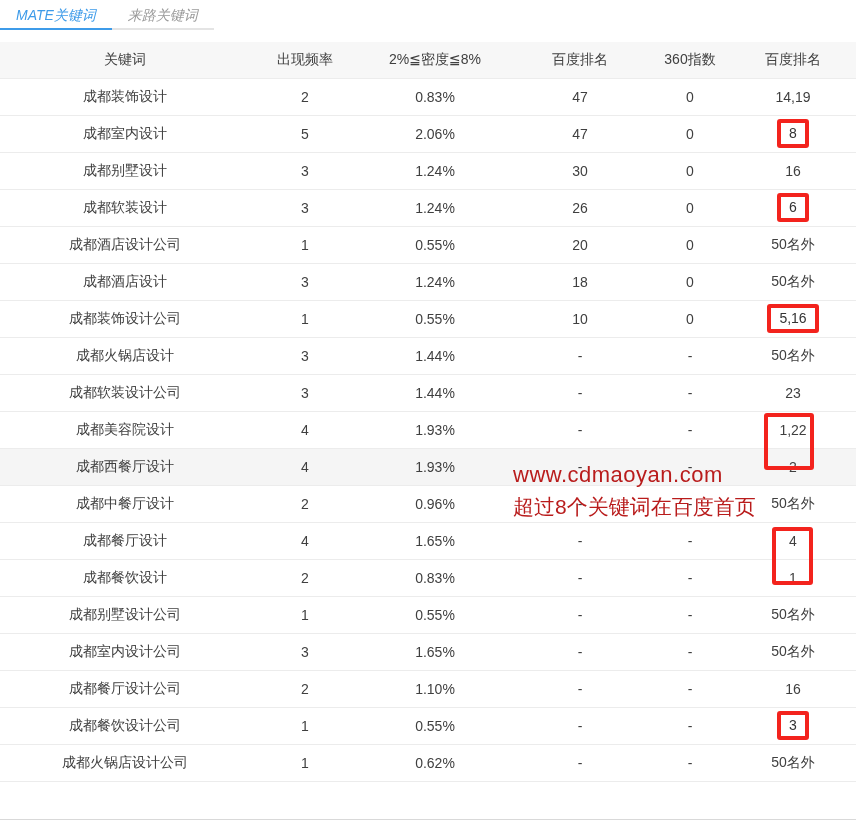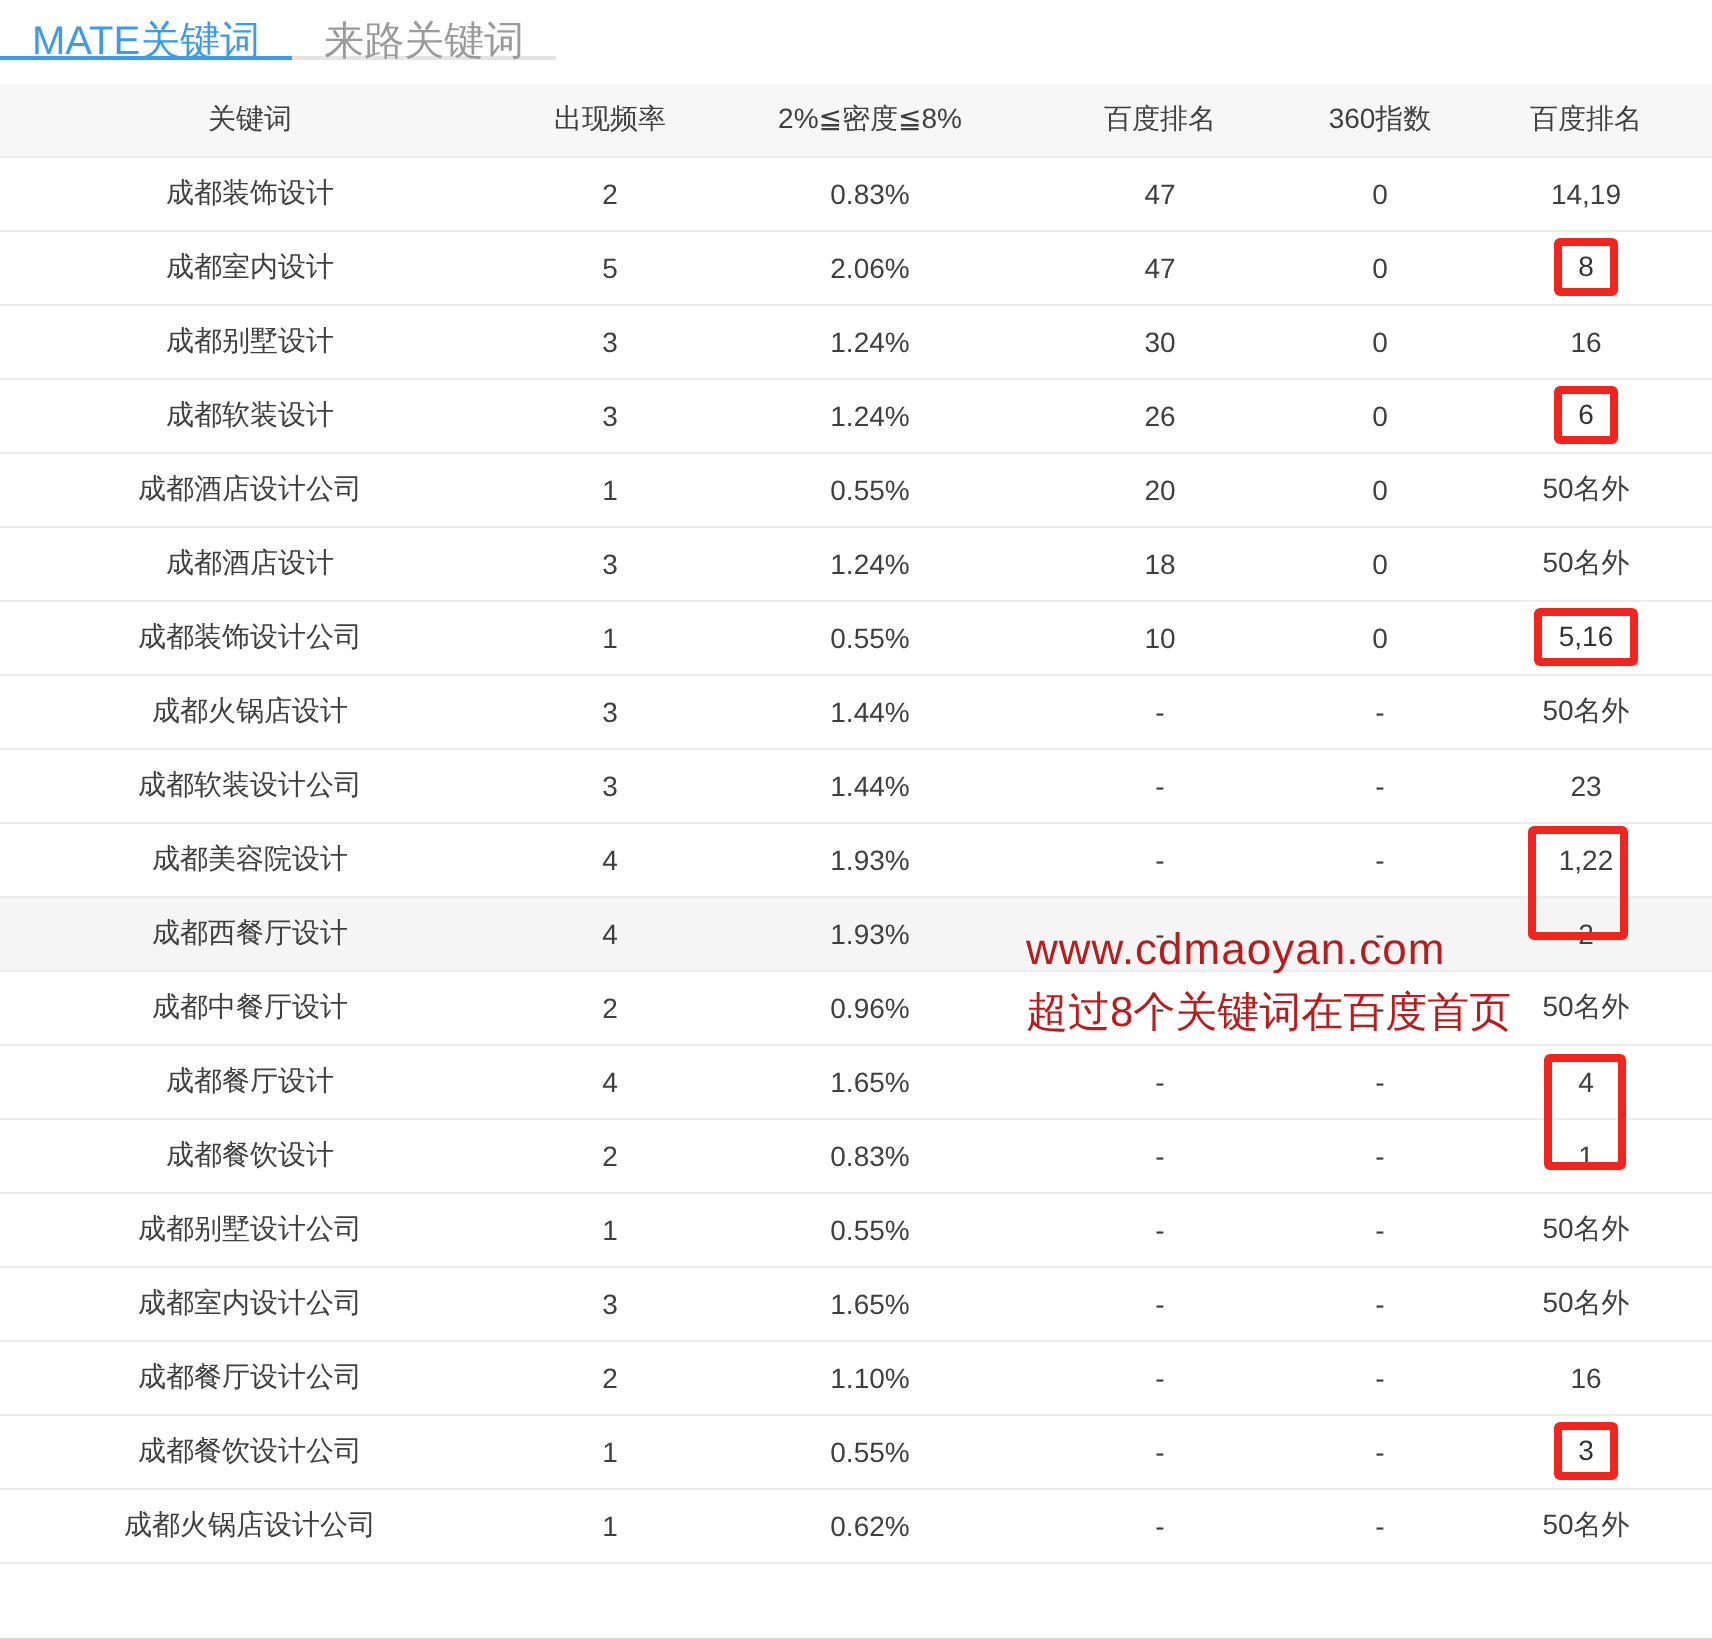--- a/index.html
+++ b/index.html
@@ -20,25 +20,26 @@
   
   .tab-bar {
     display: flex;
     height: 30px;
     margin-top: 2px;
     background: #ffffff;
   }
   .tab {
     height: 28px;
     padding: 5px 16px 0 16px;
-    font-size: 20px;
+    font-size: 14px;
     color: #9a9a9a;
     border-bottom: 2px solid #e4e4e4;
     cursor: pointer;
     white-space: nowrap;
+    font-style: italic;
   }
   .tab.active {
     color: #3d9be9;
     border-bottom-color: #3d9be9;
   }
 
   
   table.kw-table {
     width: 856px;
     margin-top: 10px;

